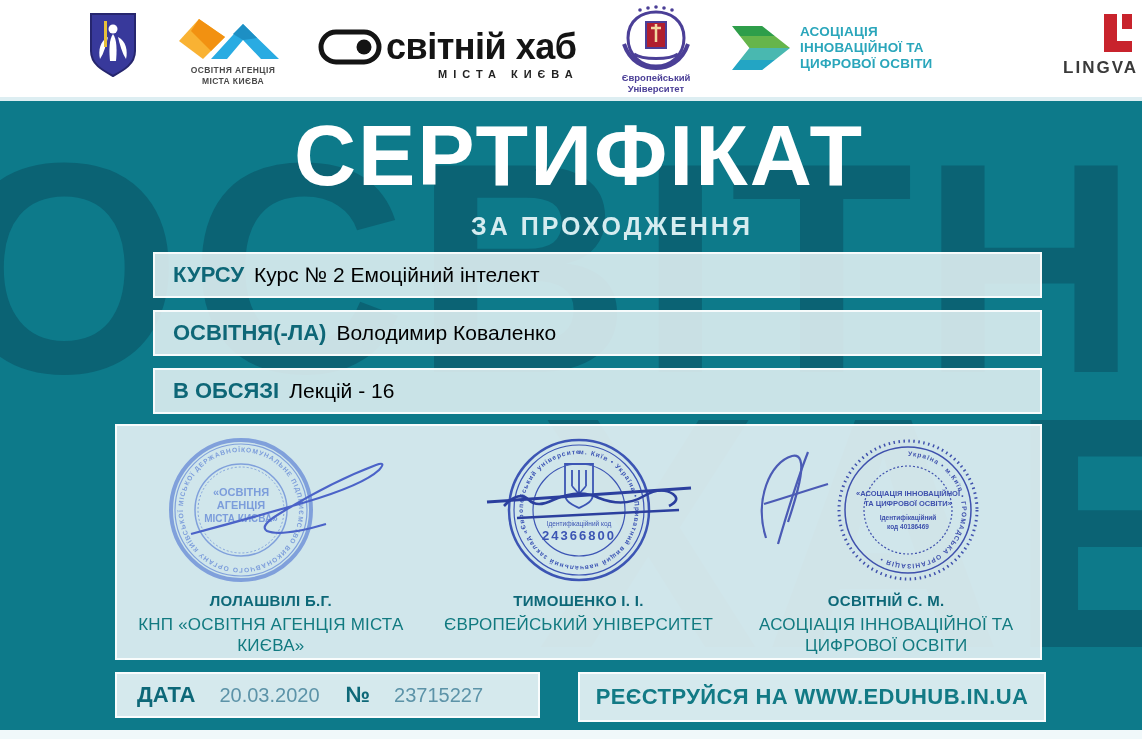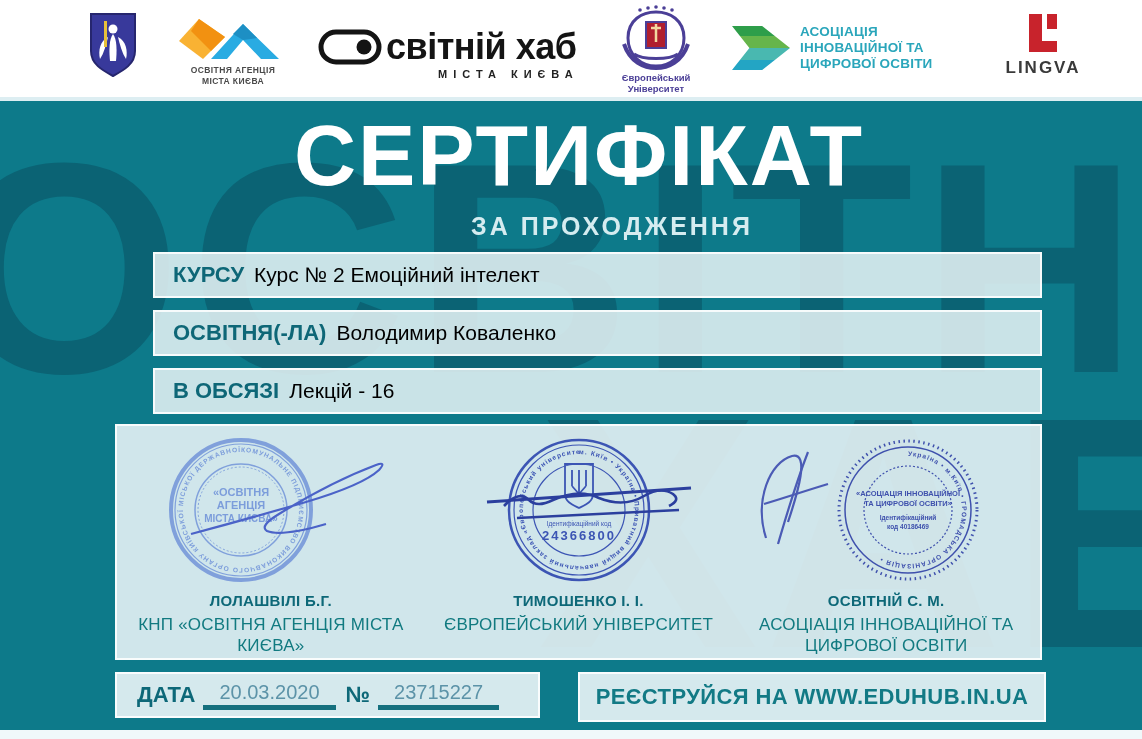--- a/index.html
+++ b/index.html
@@ -19,21 +19,21 @@
   .hub-sub{position:absolute;left:438px;top:68px;font-size:11px;font-weight:700;color:#222;
            letter-spacing:6px;}
   .euro{left:606px;top:4px;width:100px;}
   .euro-caption{font-size:9.5px;font-weight:700;color:#4b3f97;text-align:center;width:92px;line-height:1.15;margin-top:1px;}
   .assoc{left:732px;top:24px;flex-direction:row;align-items:center;}
   .assoc-arrow{width:58px;height:48px;position:relative;
      clip-path:polygon(0 4%,52% 4%,100% 50%,52% 96%,0 96%,30% 50%);}
   .assoc-arrow div{position:absolute;left:0;width:100%;height:25%;}
   .assoc-caption{font-size:13.5px;font-weight:700;color:#2aa6bb;line-height:1.18;width:180px;
                  margin-left:10px;letter-spacing:.2px;}
-  .lingva{left:998px;top:12px;width:90px;}
+  .lingva{left:1048px;top:12px;width:90px;align-items:flex-end;}
   .lingva-caption{font-size:17px;font-weight:800;color:#3a3a3a;letter-spacing:2px;margin-top:4px;}
   
   .wm{position:absolute;z-index:1;color:#0b6374;font-weight:800;line-height:1;white-space:nowrap;
       user-select:none;}
   .wm1{left:-52px;top:118px;font-size:300px;letter-spacing:8px;}
   .wm2{left:538px;top:368px;font-size:330px;letter-spacing:6px;}
   
   .title{position:absolute;top:106px;left:0;width:1142px;text-align:center;z-index:3;
          font-size:86px;font-weight:800;color:#ffffff;letter-spacing:2px;padding-left:8px;}
   .subtitle{position:absolute;top:212px;left:0;width:1142px;text-align:center;z-index:3;
@@ -53,21 +53,21 @@
   .sig-col svg{display:block;}
   .person{font-size:15px;font-weight:800;color:#0d6878;margin-top:2px;letter-spacing:.3px;}
   .org{font-size:17px;font-weight:400;color:#117a80;text-align:center;line-height:1.25;
        margin-top:5px;max-width:270px;letter-spacing:.2px;}
   .ring{font-size:6.6px;font-weight:700;letter-spacing:1px;}
   
   .datebox{position:absolute;left:115px;top:672px;width:425px;height:46px;z-index:3;
            border:2px solid rgba(255,255,255,.85);background:rgba(230,242,245,.92);
            display:flex;align-items:center;padding:0 8px 0 20px;box-sizing:border-box;}
   .foot-label{font-size:22px;font-weight:800;color:#0d6878;}
-  .fill-in{display:flex;flex-direction:column;align-items:center;margin:0 10px 0 8px;}
+  .fill-in{display:flex;flex-direction:row;align-items:center;margin:0 10px 0 8px;}
   .fill-val{font-size:20px;color:#5c93a8;padding:0 16px;}
   .fill-line{height:5px;background:#15707e;width:100%;margin-top:1px;}
   .regbox{position:absolute;left:578px;top:672px;width:464px;height:46px;z-index:3;
           border:2px solid rgba(255,255,255,.85);background:rgba(230,242,245,.92);
           display:flex;align-items:center;justify-content:center;}
   .reg-text{font-size:22px;font-weight:800;color:#127a85;letter-spacing:.4px;white-space:nowrap;}
   .bottom-strip{position:absolute;left:0;top:730px;width:1142px;height:9px;background:#f0f8fa;z-index:4;}
 </style>
 </head>
 <body>

